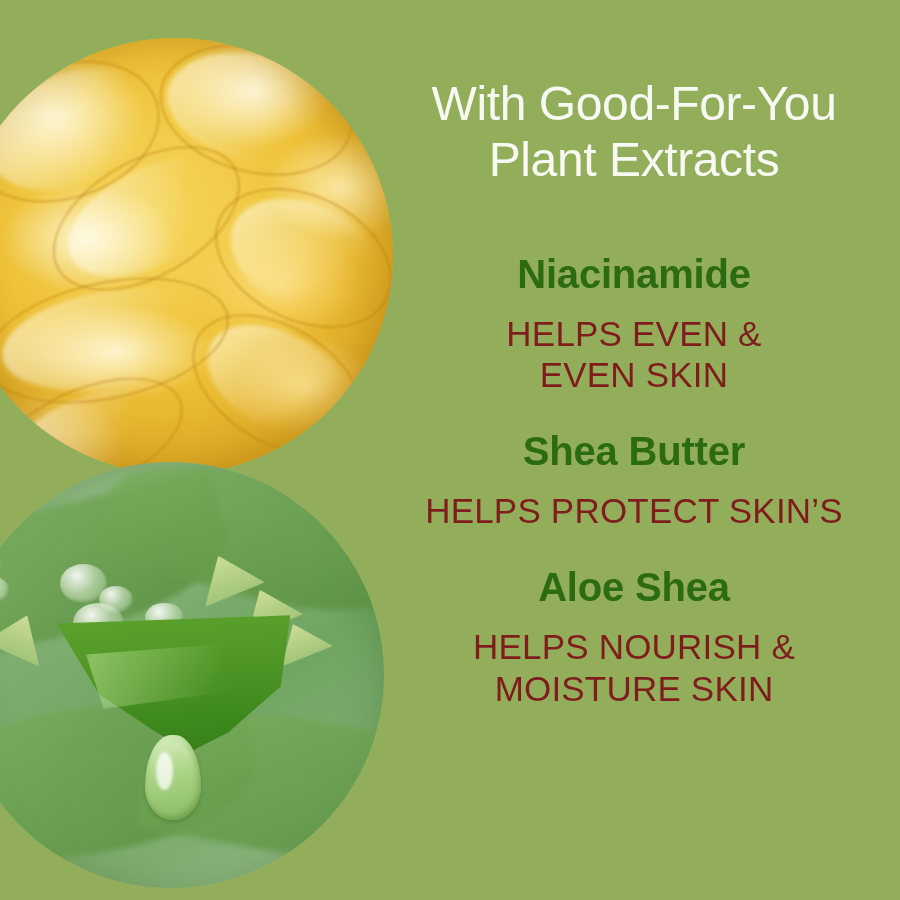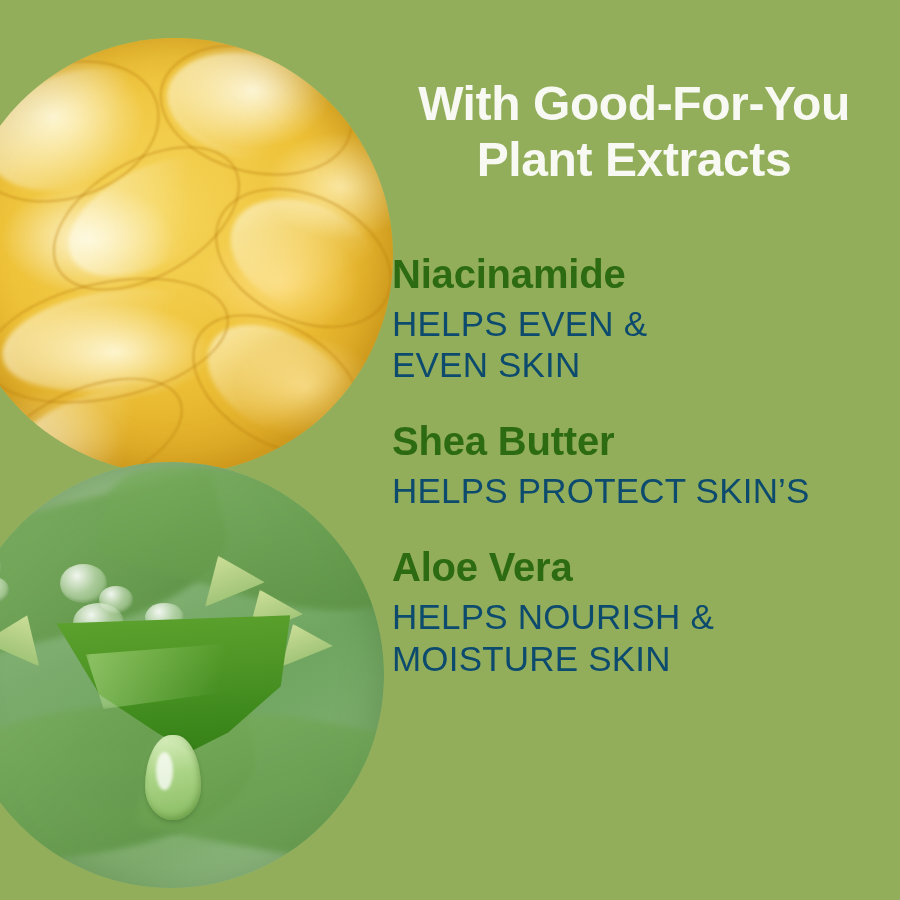--- a/index.html
+++ b/index.html
@@ -144,55 +144,55 @@
     height: 900px;
   }
 
   #headline {
     position: absolute;
     top: 76px;
     left: 0;
     width: 484px;
     text-align: center;
     color: #f7f9f2;
-    font-weight: bold;
+    font-weight: normal;
     font-size: 48px;
     line-height: 1.16;
     letter-spacing: -0.4px;
   }
   #headline .hl-line { display: block; }
 
   #ingredient-list {
     position: absolute;
     top: 252px;
     left: 0;
     width: 484px;
   }
 
   .ingredient {
-    text-align: left;
+    text-align: center;
     margin-bottom: 34px;
   }
   .ingredient:last-child { margin-bottom: 0; }
 
   .ing-name {
     display: block;
     color: #2d6b12;
     font-weight: bold;
     font-size: 40px;
     line-height: 1.12;
     letter-spacing: -0.2px;
   }
   .ing-benefit {
     display: block;
-    color: #0c4a6e;
+    color: #7f1d1d;
     font-size: 35px;
     line-height: 1.18;
     letter-spacing: 0.2px;
-    margin-top: 6px;
+    margin-top: 16px;
   }
   .ing-benefit .ben-line { display: block; }
 </style>
 </head>
 <body>
 
 <div id="poster">
 
   <div class="photo-disc" id="capsules-disc">
     <div class="cap-streak" style="left:6%;  top:8%;  width:42%; height:26%; transform:rotate(-18deg);"></div>
@@ -253,21 +253,21 @@
       </div>
 
       <div class="ingredient">
         <span class="ing-name">Shea Butter</span>
         <span class="ing-benefit">
           <span class="ben-line">HELPS PROTECT SKIN’S</span>
         </span>
       </div>
 
       <div class="ingredient">
-        <span class="ing-name">Aloe Vera</span>
+        <span class="ing-name">Aloe Shea</span>
         <span class="ing-benefit">
           <span class="ben-line">HELPS NOURISH &amp;</span>
           <span class="ben-line">MOISTURE SKIN</span>
         </span>
       </div>
 
     </div>
   </div>
 </div>
 

